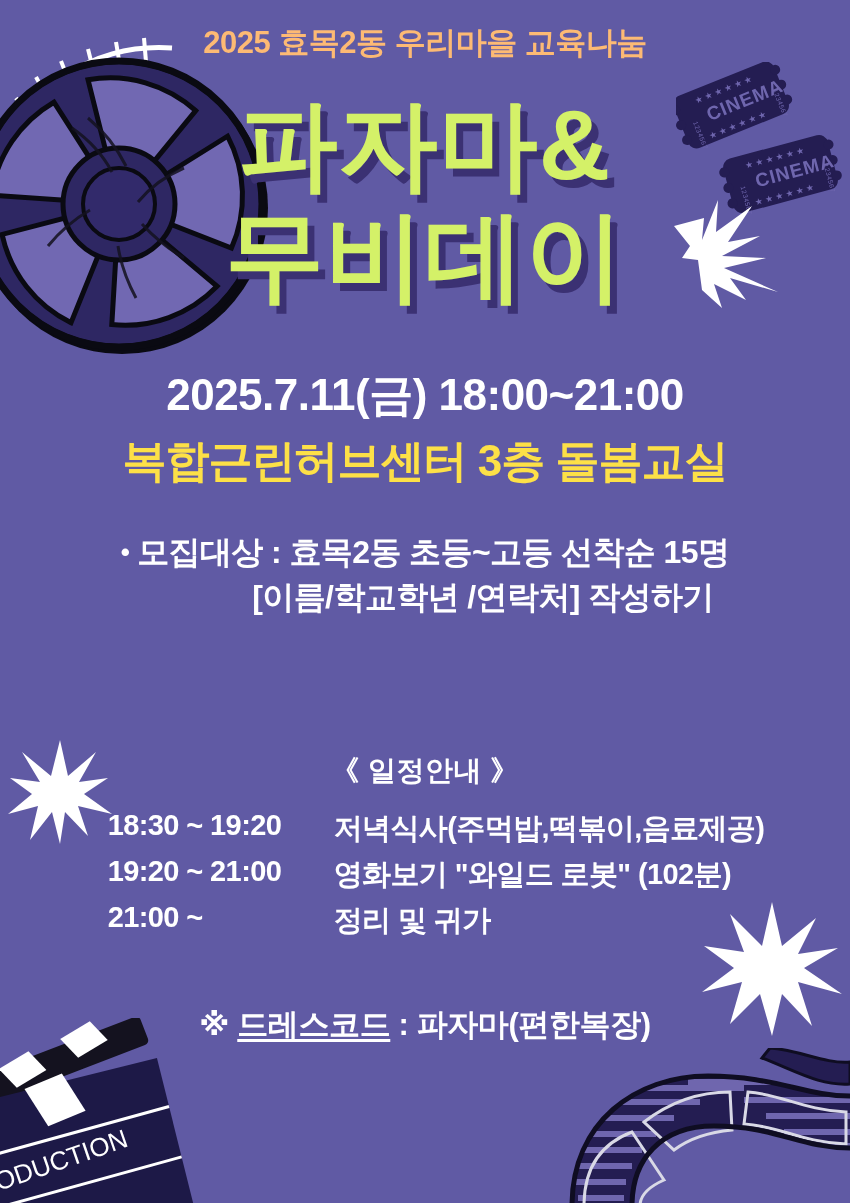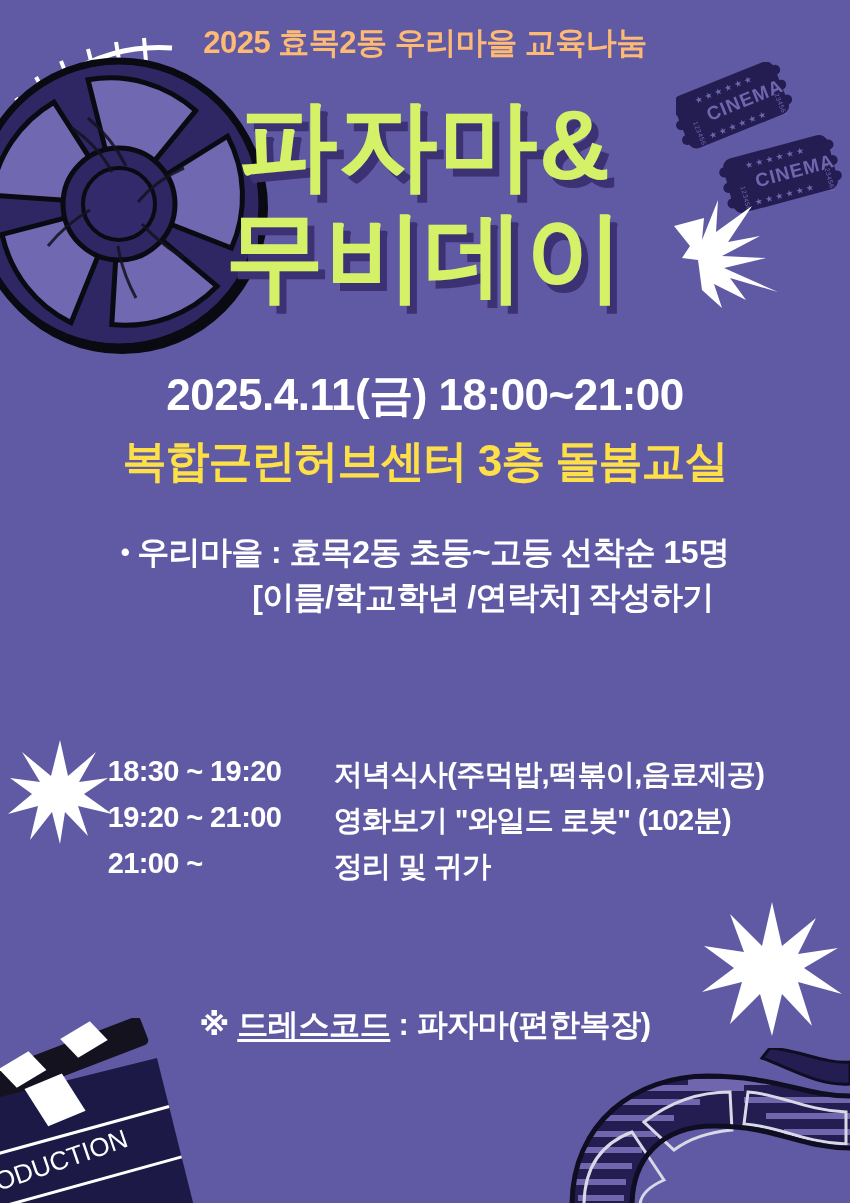--- a/index.html
+++ b/index.html
@@ -311,31 +311,32 @@
 
   <div class="content">
 
     <div class="kicker">2025 효목2동 우리마을 교육나눔</div>
 
     <div class="title-block">
       <div class="title-line one">파자마&amp;</div>
       <div class="title-line two">무비데이</div>
     </div>
 
-    <div class="when">2025.4.11(금) 18:00~21:00</div>
+    <div class="when">2025.7.11(금) 18:00~21:00</div>
     <div class="where">복합근린허브센터 3층 돌봄교실</div>
 
     <div class="bullets">
       <div class="bullet-row">
-        <span class="bullet-dot">•</span><span>우리마을 : 효목2동 초등~고등 선착순 15명</span>
+        <span class="bullet-dot">•</span><span>모집대상 : 효목2동 초등~고등 선착순 15명</span>
       </div>
       <div class="bullet-sub">[이름/학교학년 /연락처] 작성하기</div>
     </div>
 
     <div class="schedule">
+      <div class="schedule-heading">《 일정안내 》</div>
       <table class="schedule-table">
         <tbody>
         <tr>
           <td class="time">18:30 ~ 19:20</td>
           <td class="act">저녁식사(주먹밥,떡볶이,음료제공)</td>
         </tr>
         <tr>
           <td class="time">19:20 ~ 21:00</td>
           <td class="act">영화보기 "와일드 로봇" (102분)</td>
         </tr>

